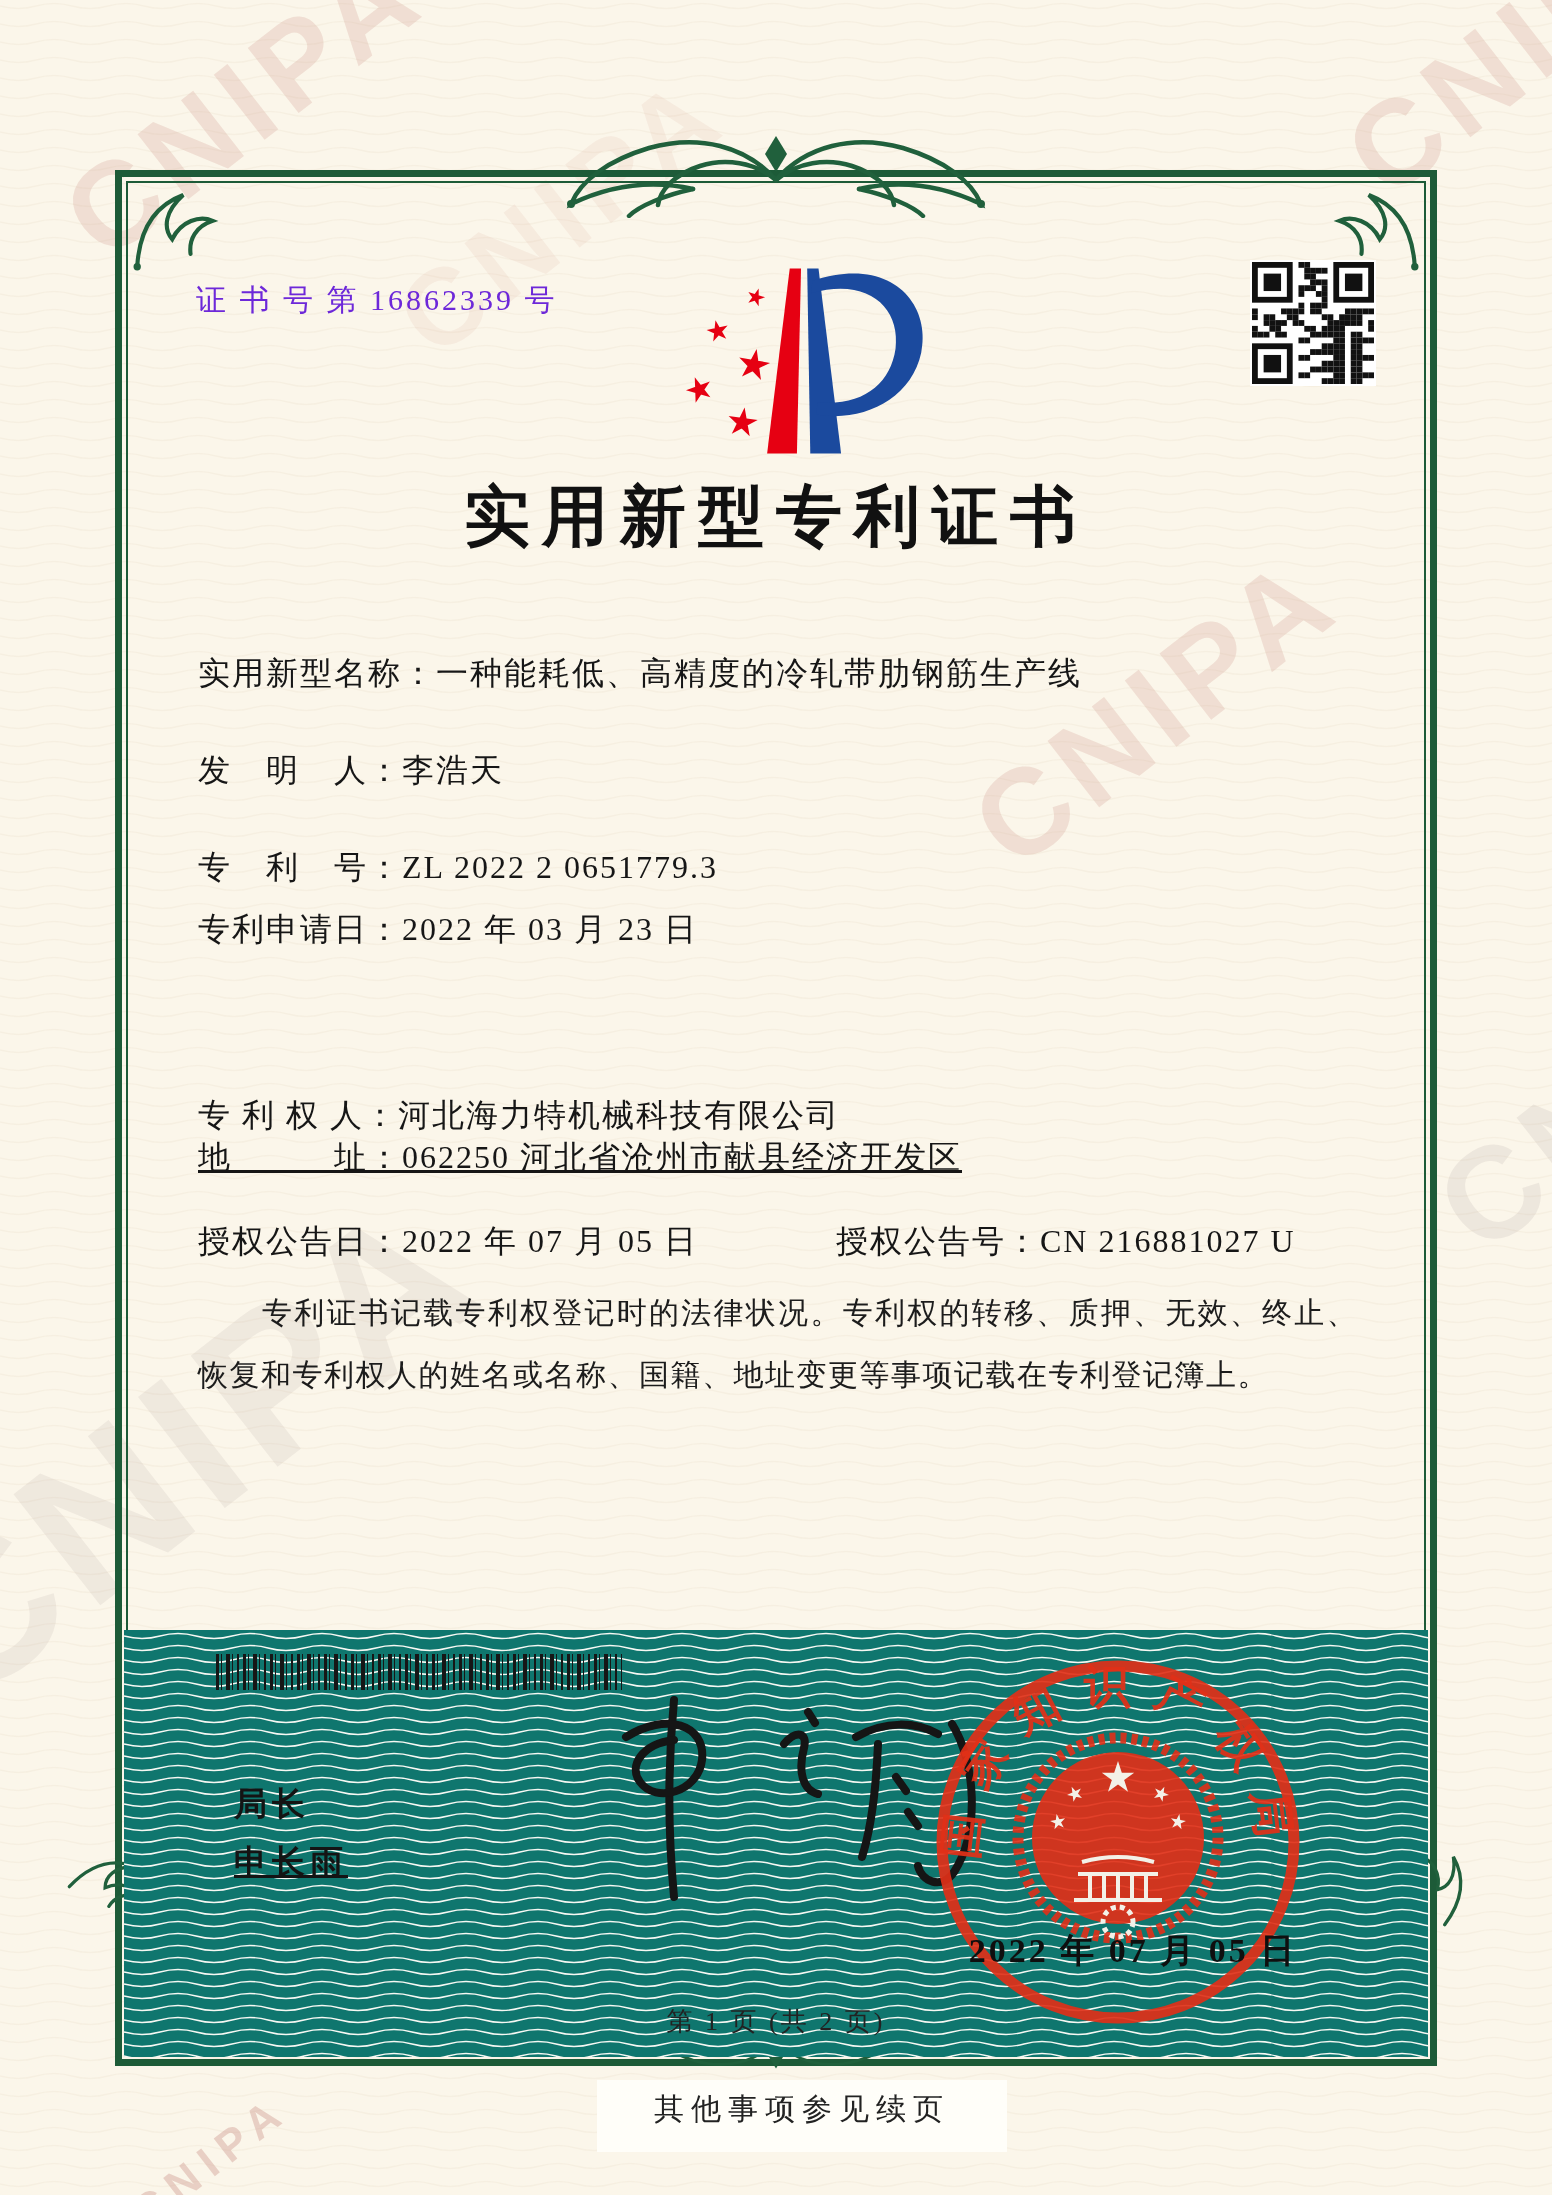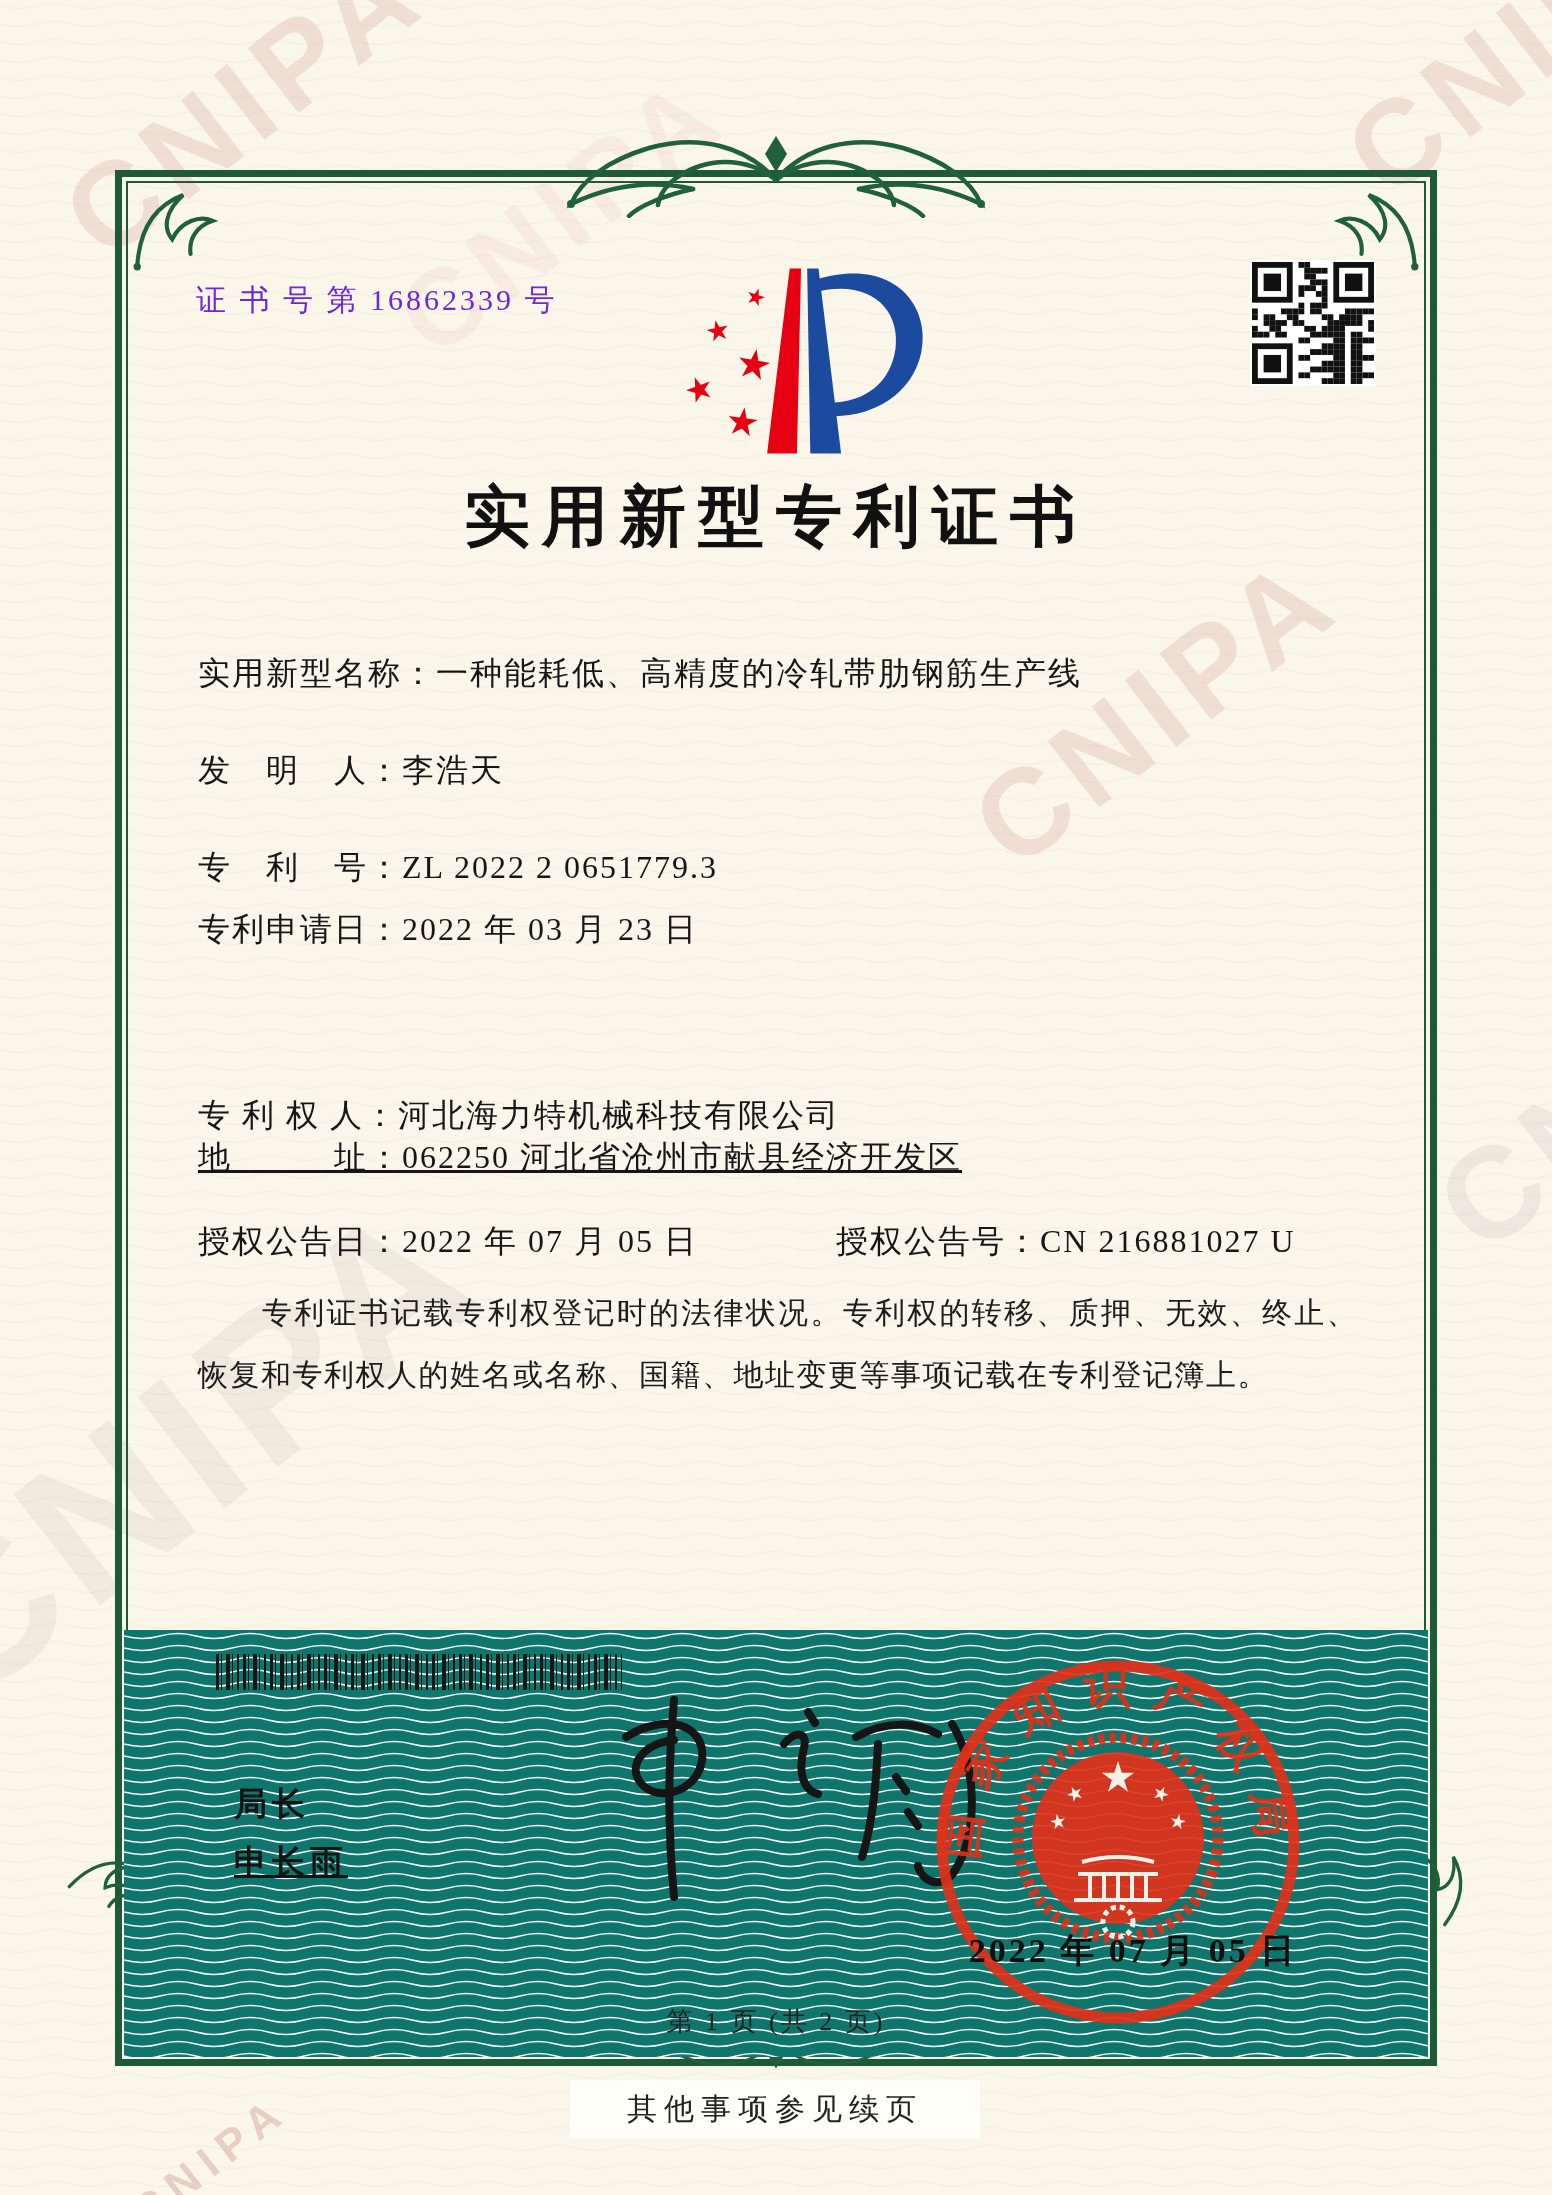--- a/index.html
+++ b/index.html
@@ -67,21 +67,21 @@
   .sig{position:absolute;left:432px;top:52px;width:440px;height:230px;}
   .sig path{stroke:#151515;stroke-width:8;fill:none;stroke-linecap:round;stroke-linejoin:round;}
 
   .seal{position:absolute;left:918px;top:1642px;width:400px;height:400px;}
   .seal-date{position:absolute;left:933px;top:1928px;width:400px;text-align:center;
              font-size:34px;letter-spacing:3px;color:#0f0f0f;font-weight:600;}
 
   .page-indicator{position:absolute;left:0;top:2004px;width:100%;text-align:center;
                   font-size:26px;letter-spacing:3px;color:#222;}
 
-  .footer-strip{position:absolute;left:570px;top:2080px;width:410px;height:58px;background:#fffef9;}
+  .footer-strip{position:absolute;left:597px;top:2080px;width:410px;height:72px;background:#fffef9;}
   .footer-strip .note{display:block;width:100%;line-height:58px;text-align:center;
                       font-size:30px;letter-spacing:7px;color:#222;}
 
   .pgwaves{position:absolute;left:0;top:0;opacity:.55;}
 </style>
 </head>
 <body>
 
 <div class="page">
 

